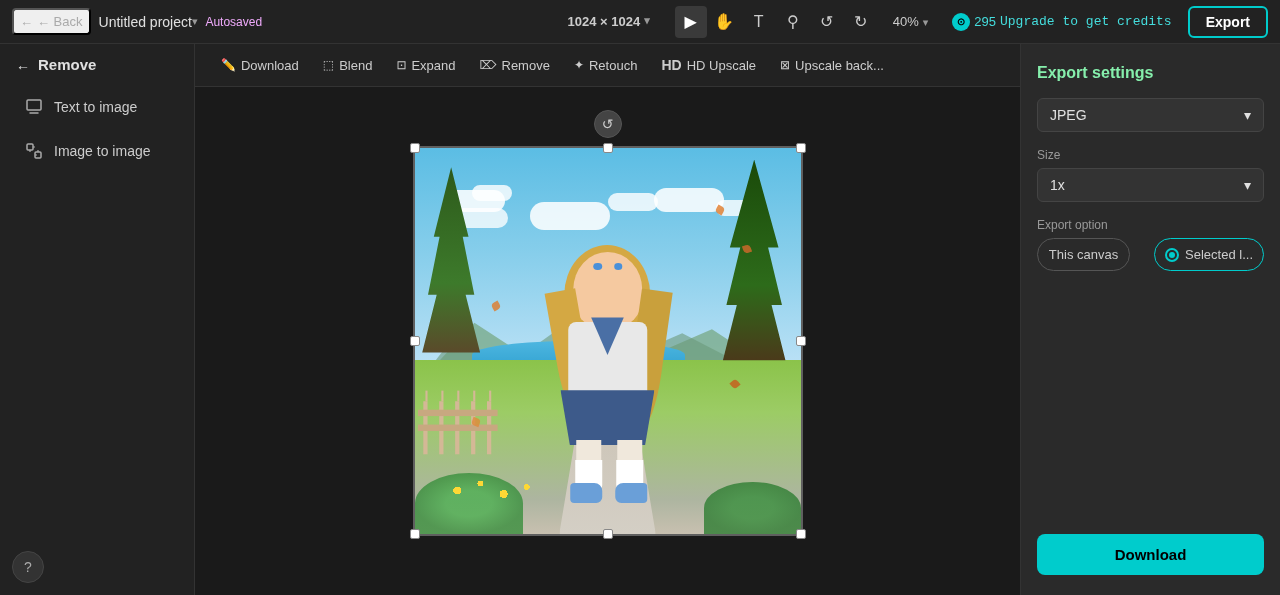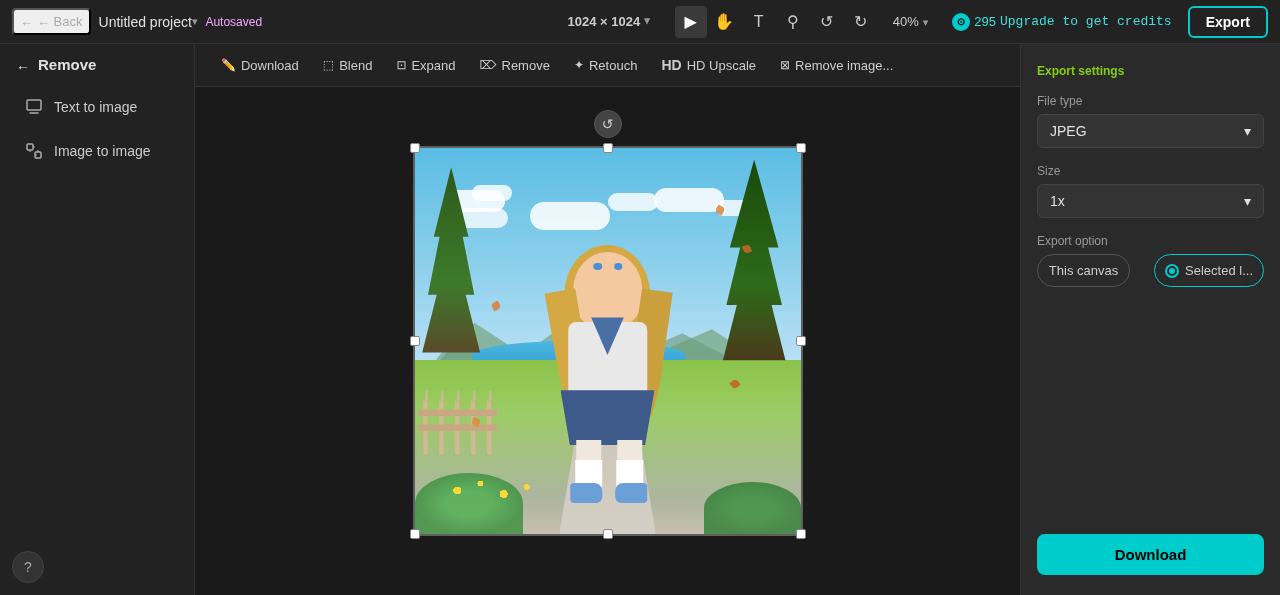--- a/index.html
+++ b/index.html
@@ -565,23 +565,23 @@
       width: 260px;
       background: #2a2a2a;
       border-left: 1px solid #333;
       display: flex;
       flex-direction: column;
       padding: 20px 16px;
       gap: 16px;
       flex-shrink: 0;
     }
     .export-panel-title {
-      font-size: 12px;
+      font-size: 16px;
       font-weight: 600;
-      color: #84cc16;
+      color: #86efac;
     }
     .export-field-label {
       font-size: 12px;
       color: #999;
       margin-bottom: 6px;
     }
     .export-select {
       width: 100%;
       background: #333;
       border: 1px solid #444;
@@ -796,21 +796,21 @@
       <button class="toolbar-btn">
         <span class="toolbar-icon">✦</span>
         <span>Retouch</span>
       </button>
       <button class="toolbar-btn">
         <span class="toolbar-icon" style="font-size:14px;font-weight:bold;">HD</span>
         <span>HD Upscale</span>
       </button>
       <button class="toolbar-btn">
         <span class="toolbar-icon">⊠</span>
-        <span>Remove image...</span>
+        <span>Upscale back...</span>
       </button>
     </div>
 
     <div class="canvas-viewport">
       <div class="canvas-container">
         <div class="refresh-btn">
           <span>↺</span>
         </div>
 
         <div class="anime-canvas">
@@ -911,21 +911,20 @@
           <div class="handle bm"></div>
         </div>
       </div>
     </div>
   </div>
 
   <div class="export-panel">
     <div class="export-panel-title">Export settings</div>
 
     <div>
-      <div class="export-field-label">File type</div>
       <div class="export-select">
         <span>JPEG</span>
         <span>▾</span>
       </div>
     </div>
 
     <div>
       <div class="export-field-label">Size</div>
       <div class="export-select">
         <span>1x</span>

